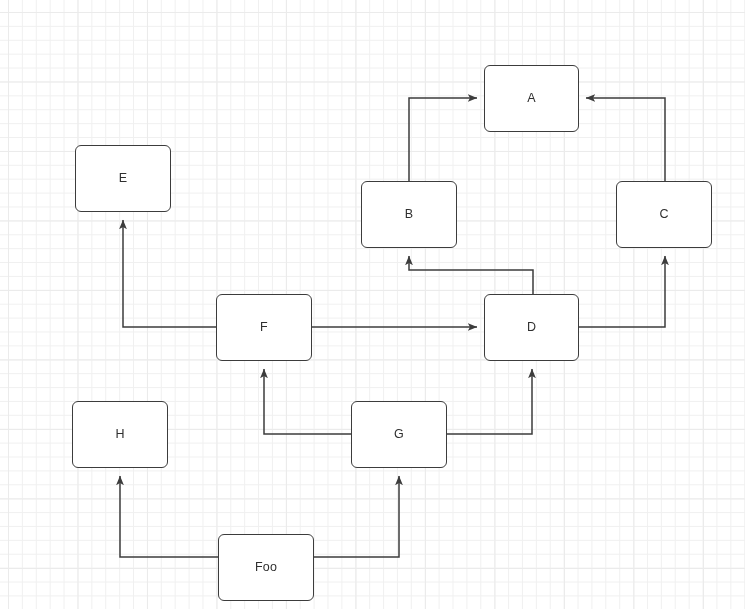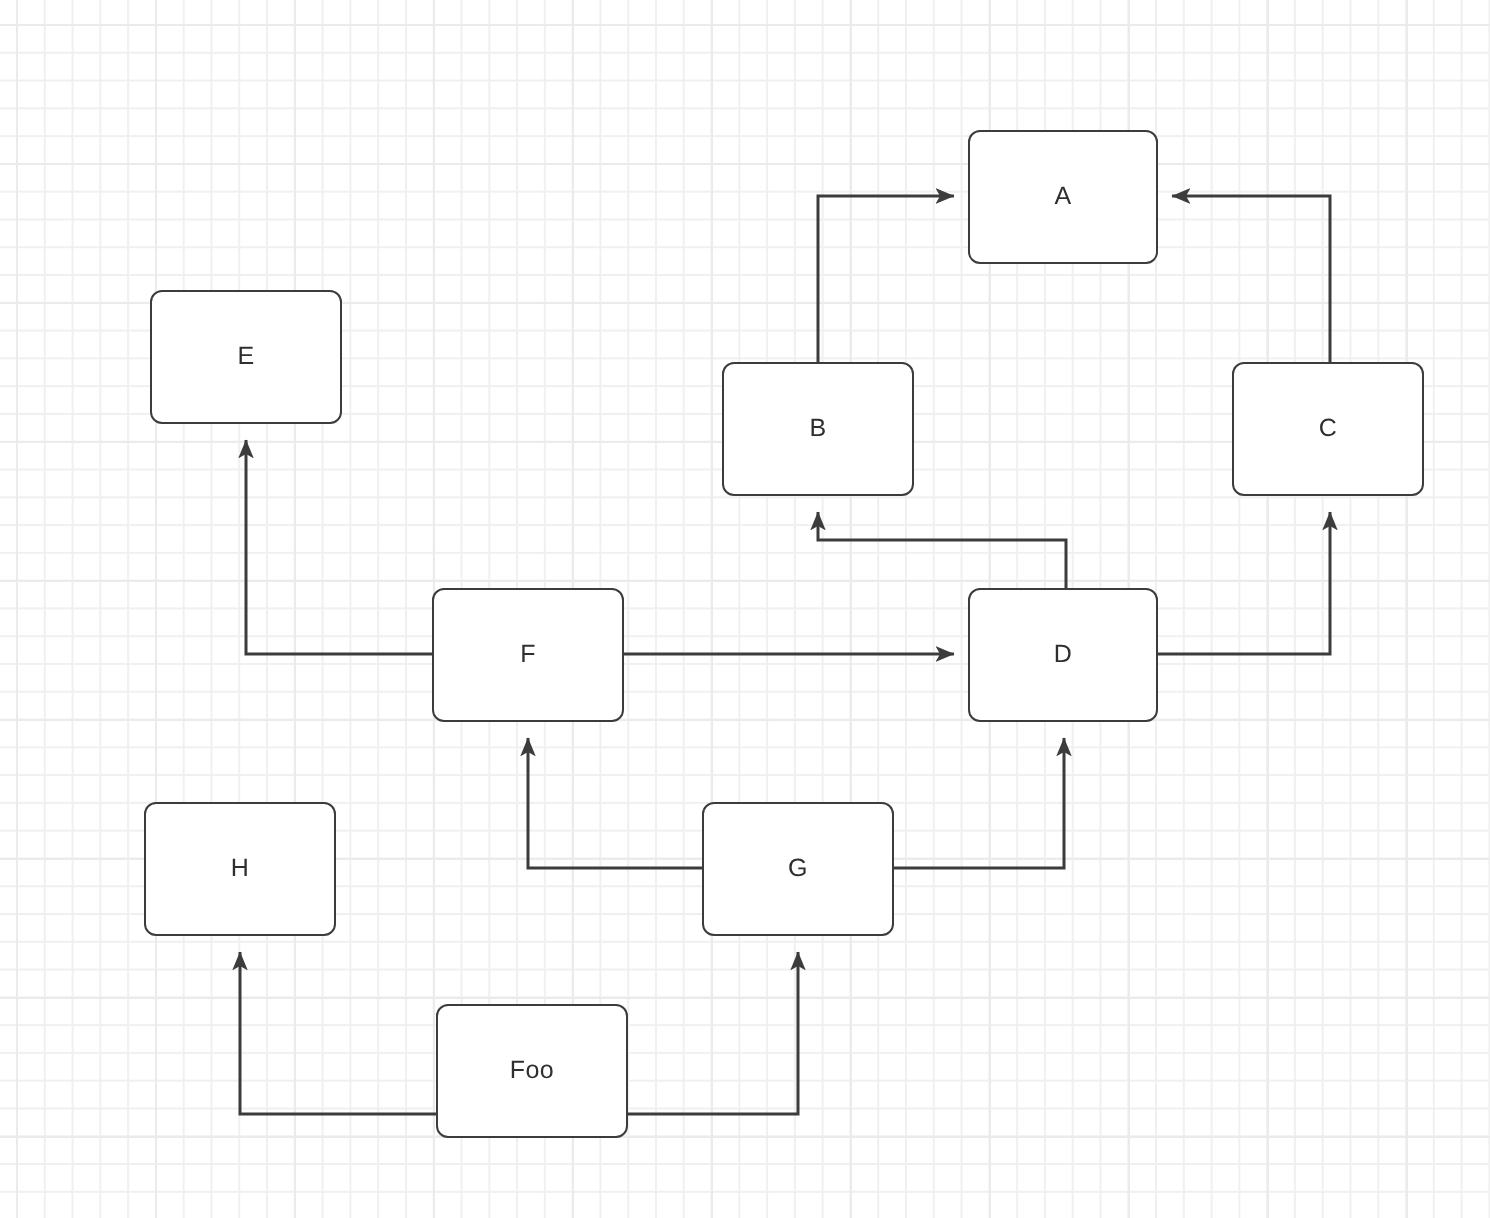--- a/index.html
+++ b/index.html
@@ -114,18 +114,18 @@
       </div>
       <div class="node" style="left: 484px; top: 294px; width: 95px; height: 67px;">
         <span class="node-label">D</span>
       </div>
       <div class="node" style="left: 72px; top: 401px; width: 96px; height: 67px;">
         <span class="node-label">H</span>
       </div>
       <div class="node" style="left: 351px; top: 401px; width: 96px; height: 67px;">
         <span class="node-label">G</span>
       </div>
-      <div class="node" style="left: 218px; top: 502px; width: 96px; height: 67px;">
+      <div class="node" style="left: 218px; top: 534px; width: 96px; height: 67px;">
         <span class="node-label">Foo</span>
       </div>
     </div>
 
 </div>
 
 </body></html>

